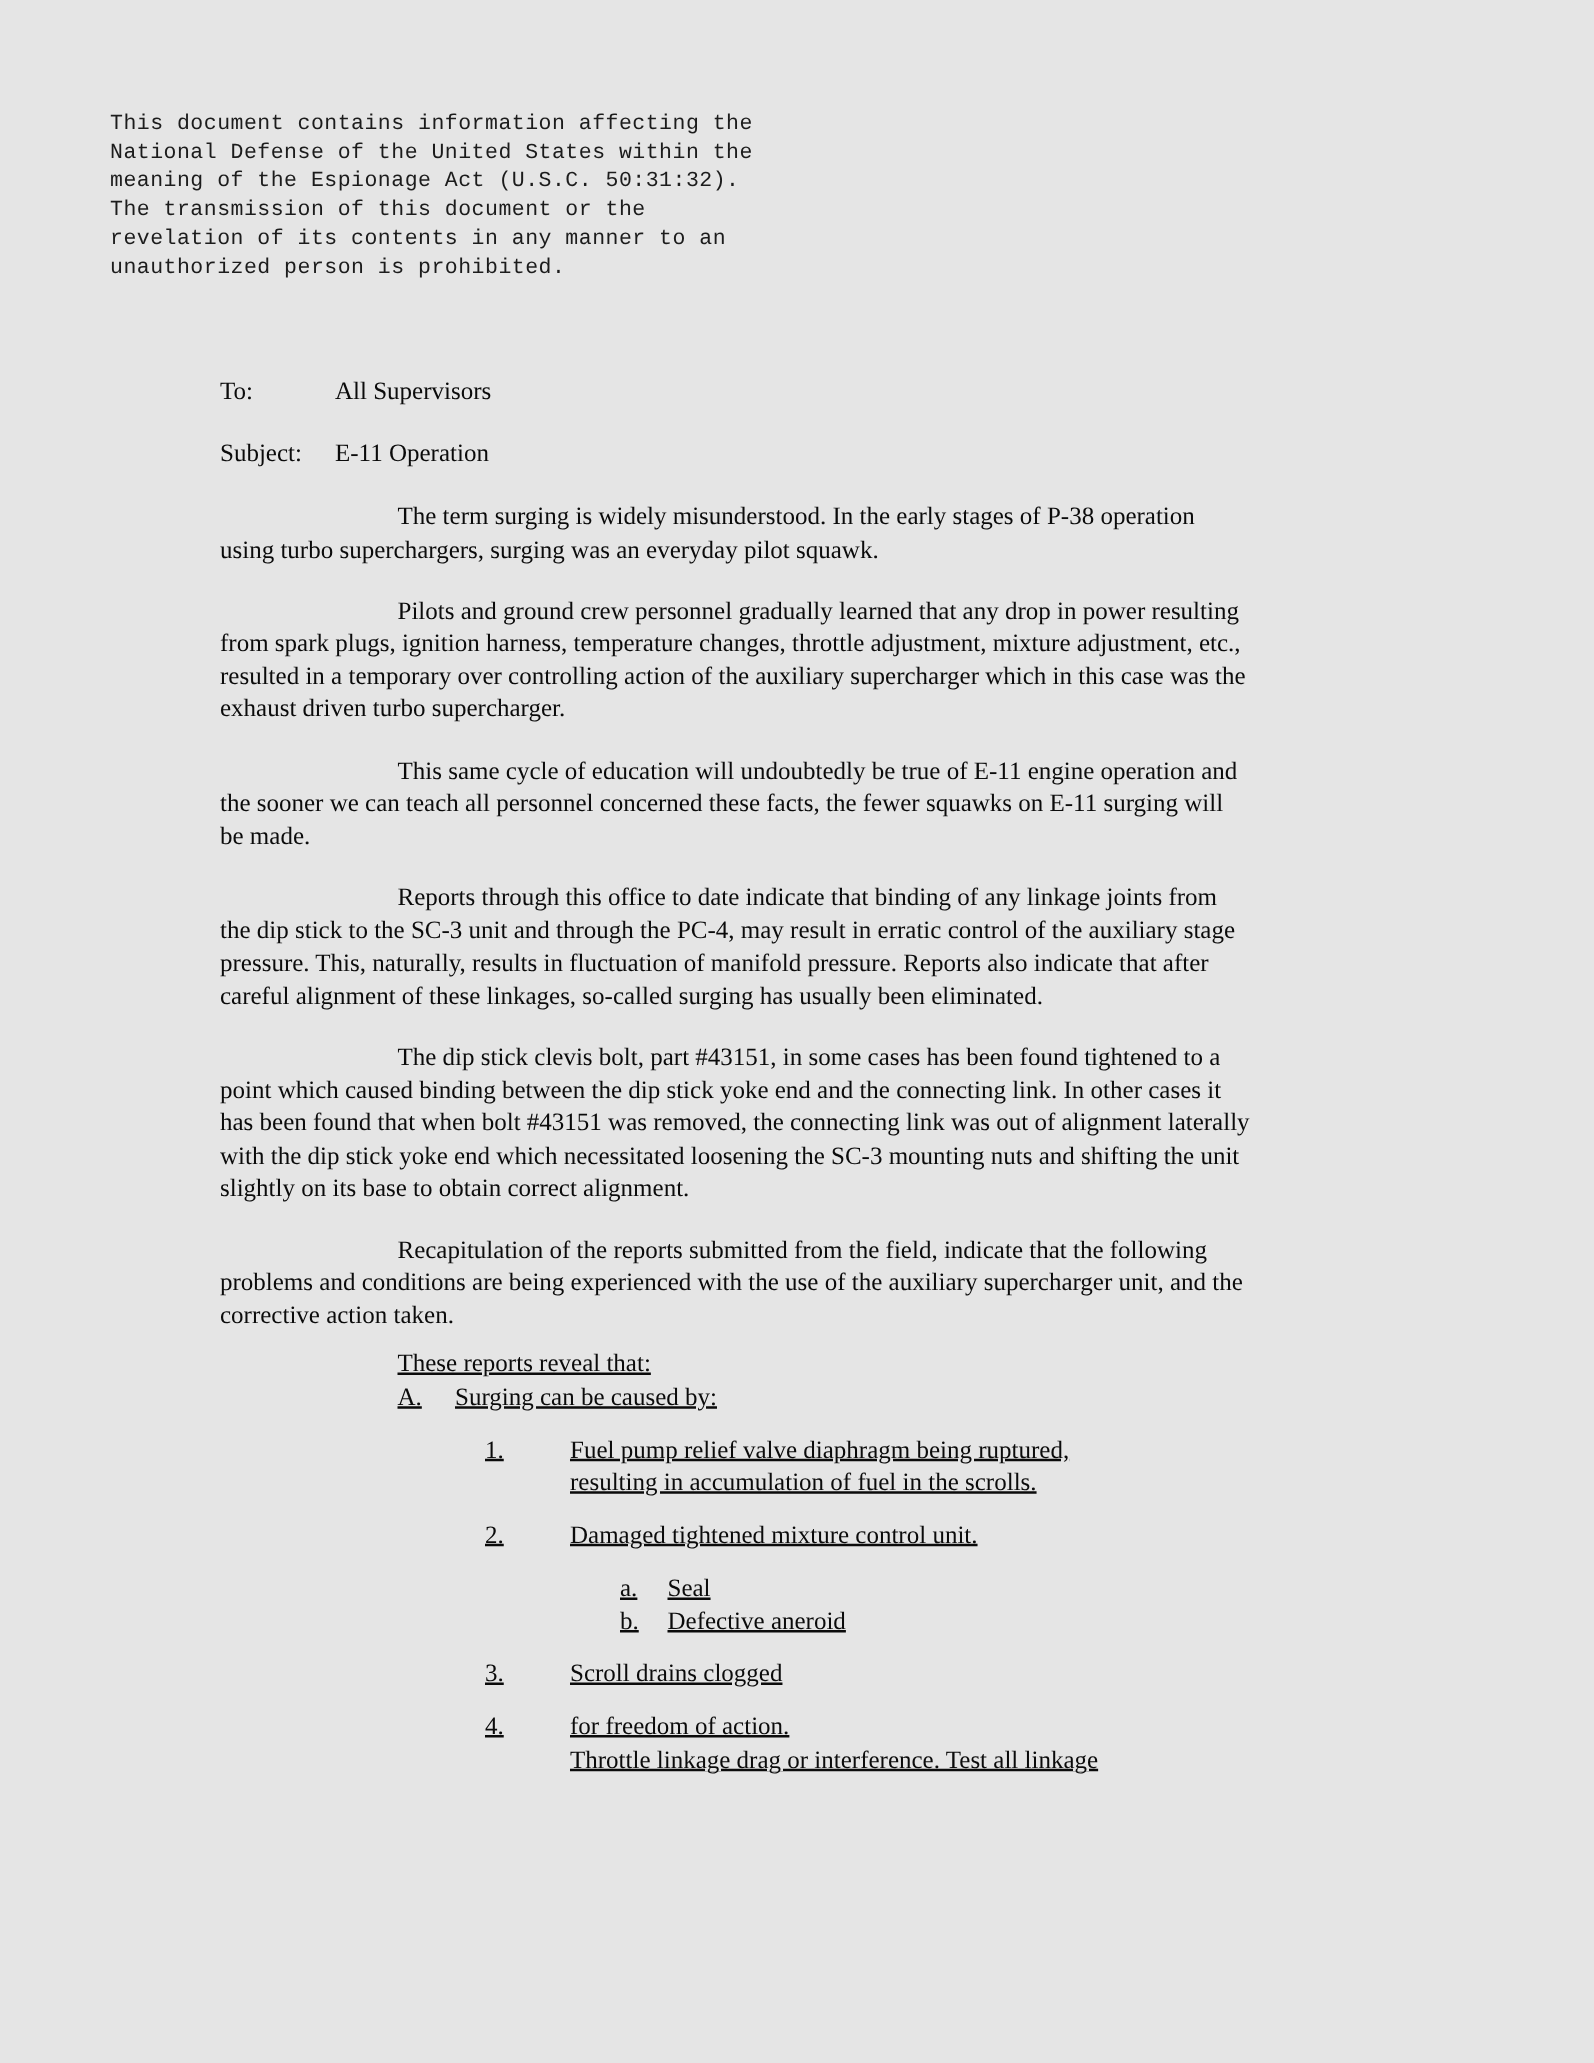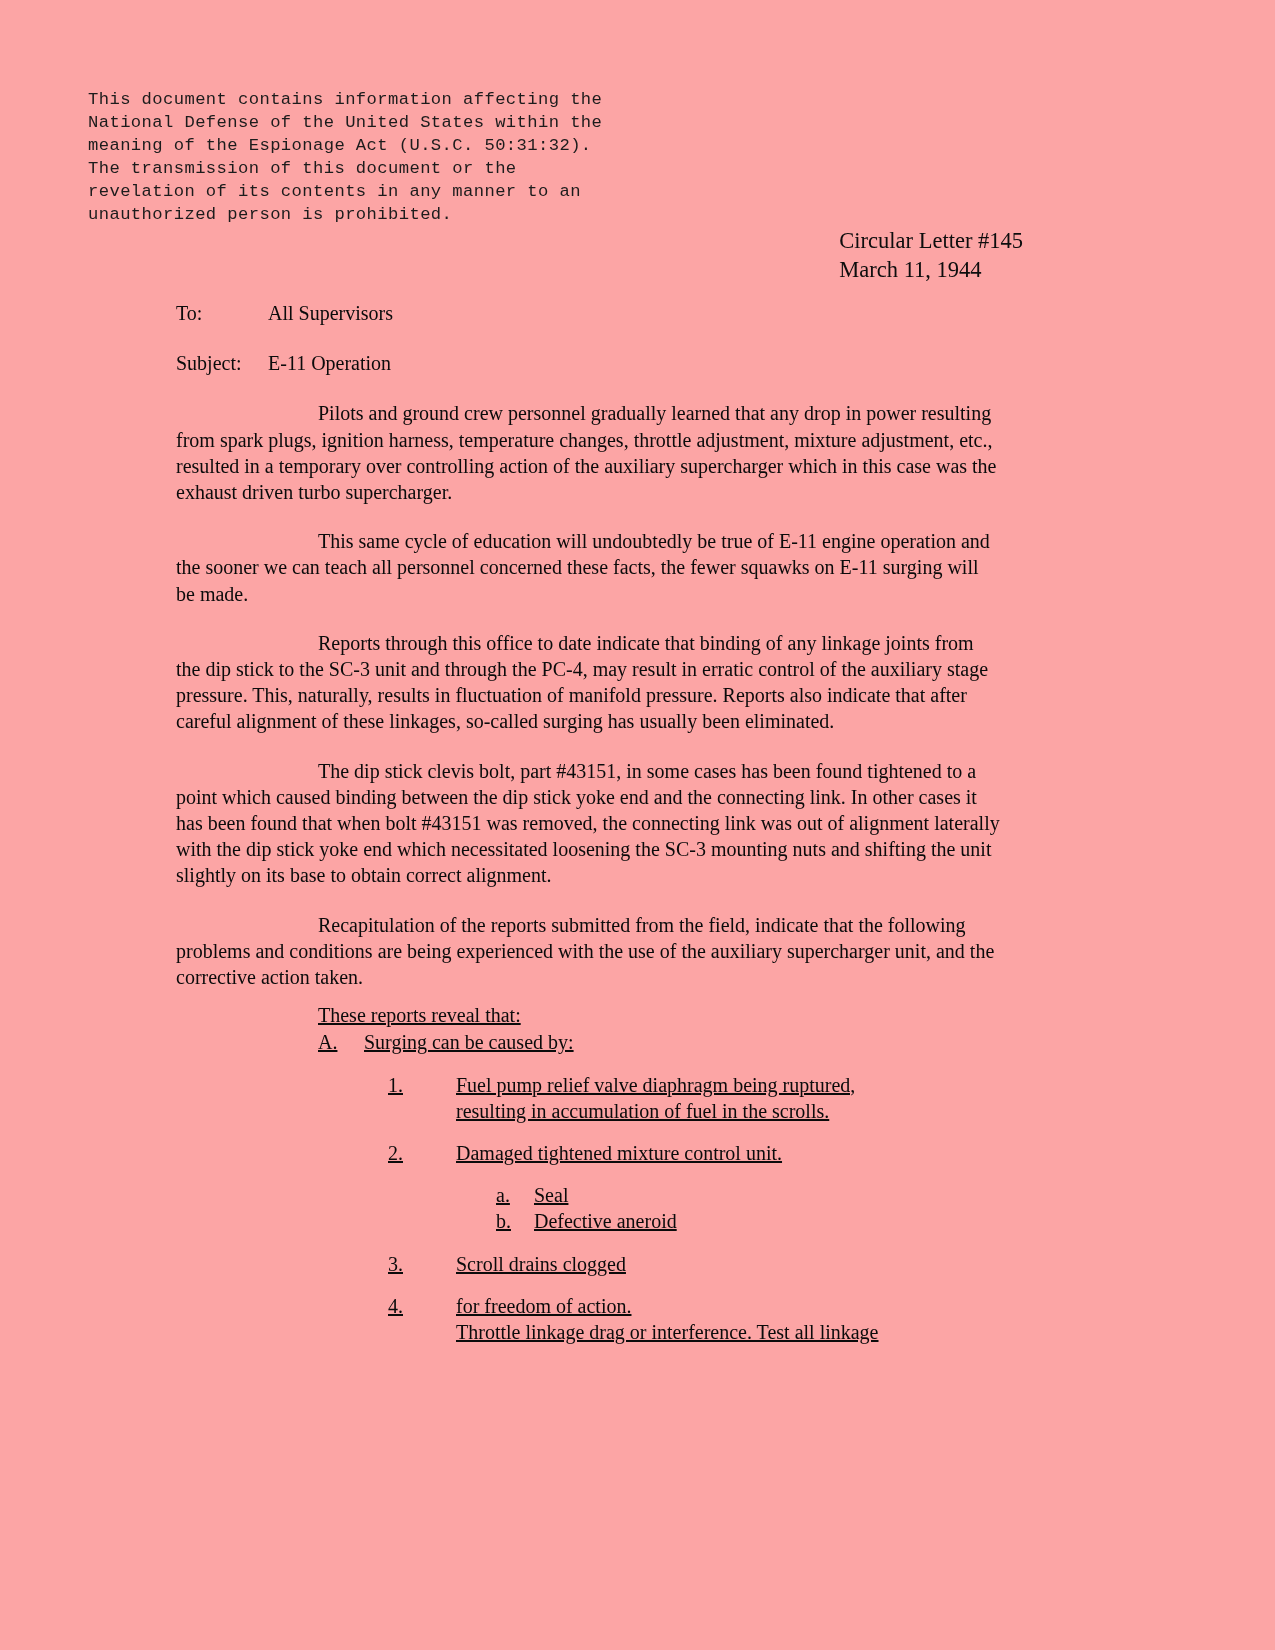--- a/index.html
+++ b/index.html
@@ -4,21 +4,21 @@
 <style>
   html, body {
     margin: 0;
     padding: 0;
     background: #ffffff;
   }
   .page {
     position: relative;
     width: 1275px;
     height: 1650px;
-    background: #fca5a5;
+    background: #e5e5e5;
     box-sizing: border-box;
     overflow: hidden;
   }
 
   
   .notice {
     position: absolute;
     left: 88px;
     top: 88px;
     width: 620px;
@@ -107,31 +107,28 @@
 
 <div class="page">
 
   <div class="notice">This document contains information affecting the
 National Defense of the United States within the
 meaning of the Espionage Act (U.S.C. 50:31:32).
 The transmission of this document or the
 revelation of its contents in any manner to an
 unauthorized person is prohibited.</div>
 
-  <div class="letterhead">
-    <div>Circular Letter #145</div>
-    <div>March 11, 1944</div>
-  </div>
 
   <div class="body-block">
 
     <div class="field-row to"><span class="label">To:</span><span>All Supervisors</span></div>
 
     <div class="field-row subject"><span class="label">Subject:</span><span>E-11 Operation</span></div>
 
+    <p class="para">The term surging is widely misunderstood.  In the early stages of P-38 operation using turbo superchargers, surging was an everyday pilot squawk.</p>
     <p class="para">Pilots and ground crew personnel gradually learned that any drop in power resulting from spark plugs, ignition harness, temperature changes, throttle adjustment, mixture adjustment, etc., resulted in a temporary over controlling action of the auxiliary supercharger which in this case was the exhaust driven turbo supercharger.</p>
     <p class="para">This same cycle of education will undoubtedly be true of E-11 engine operation and the sooner we can teach all personnel concerned these facts, the fewer squawks on E-11 surging will be made.</p>
     <p class="para">Reports through this office to date indicate that binding of any linkage joints from the dip stick to the SC-3 unit and through the PC-4, may result in erratic control of the auxiliary stage pressure. This, naturally, results in fluctuation of manifold pressure. Reports also indicate that after careful alignment of these linkages, so-called surging has usually been eliminated.</p>
     <p class="para">The dip stick clevis bolt, part #43151, in some cases has been found tightened to a point which caused binding between the dip stick yoke end and the connecting link. In other cases it has been found that when bolt #43151 was removed, the connecting link was out of alignment laterally with the dip stick yoke end which necessitated loosening the SC-3 mounting nuts and shifting the unit slightly on its base to obtain correct alignment.</p>
     <p class="para last">Recapitulation of the reports submitted from the field, indicate that the following problems and conditions are being experienced with the use of the auxiliary supercharger unit, and the corrective action taken.</p>
 
     <div class="outline">
 
       <div class="outline-intro">These reports reveal that:</div>
 

